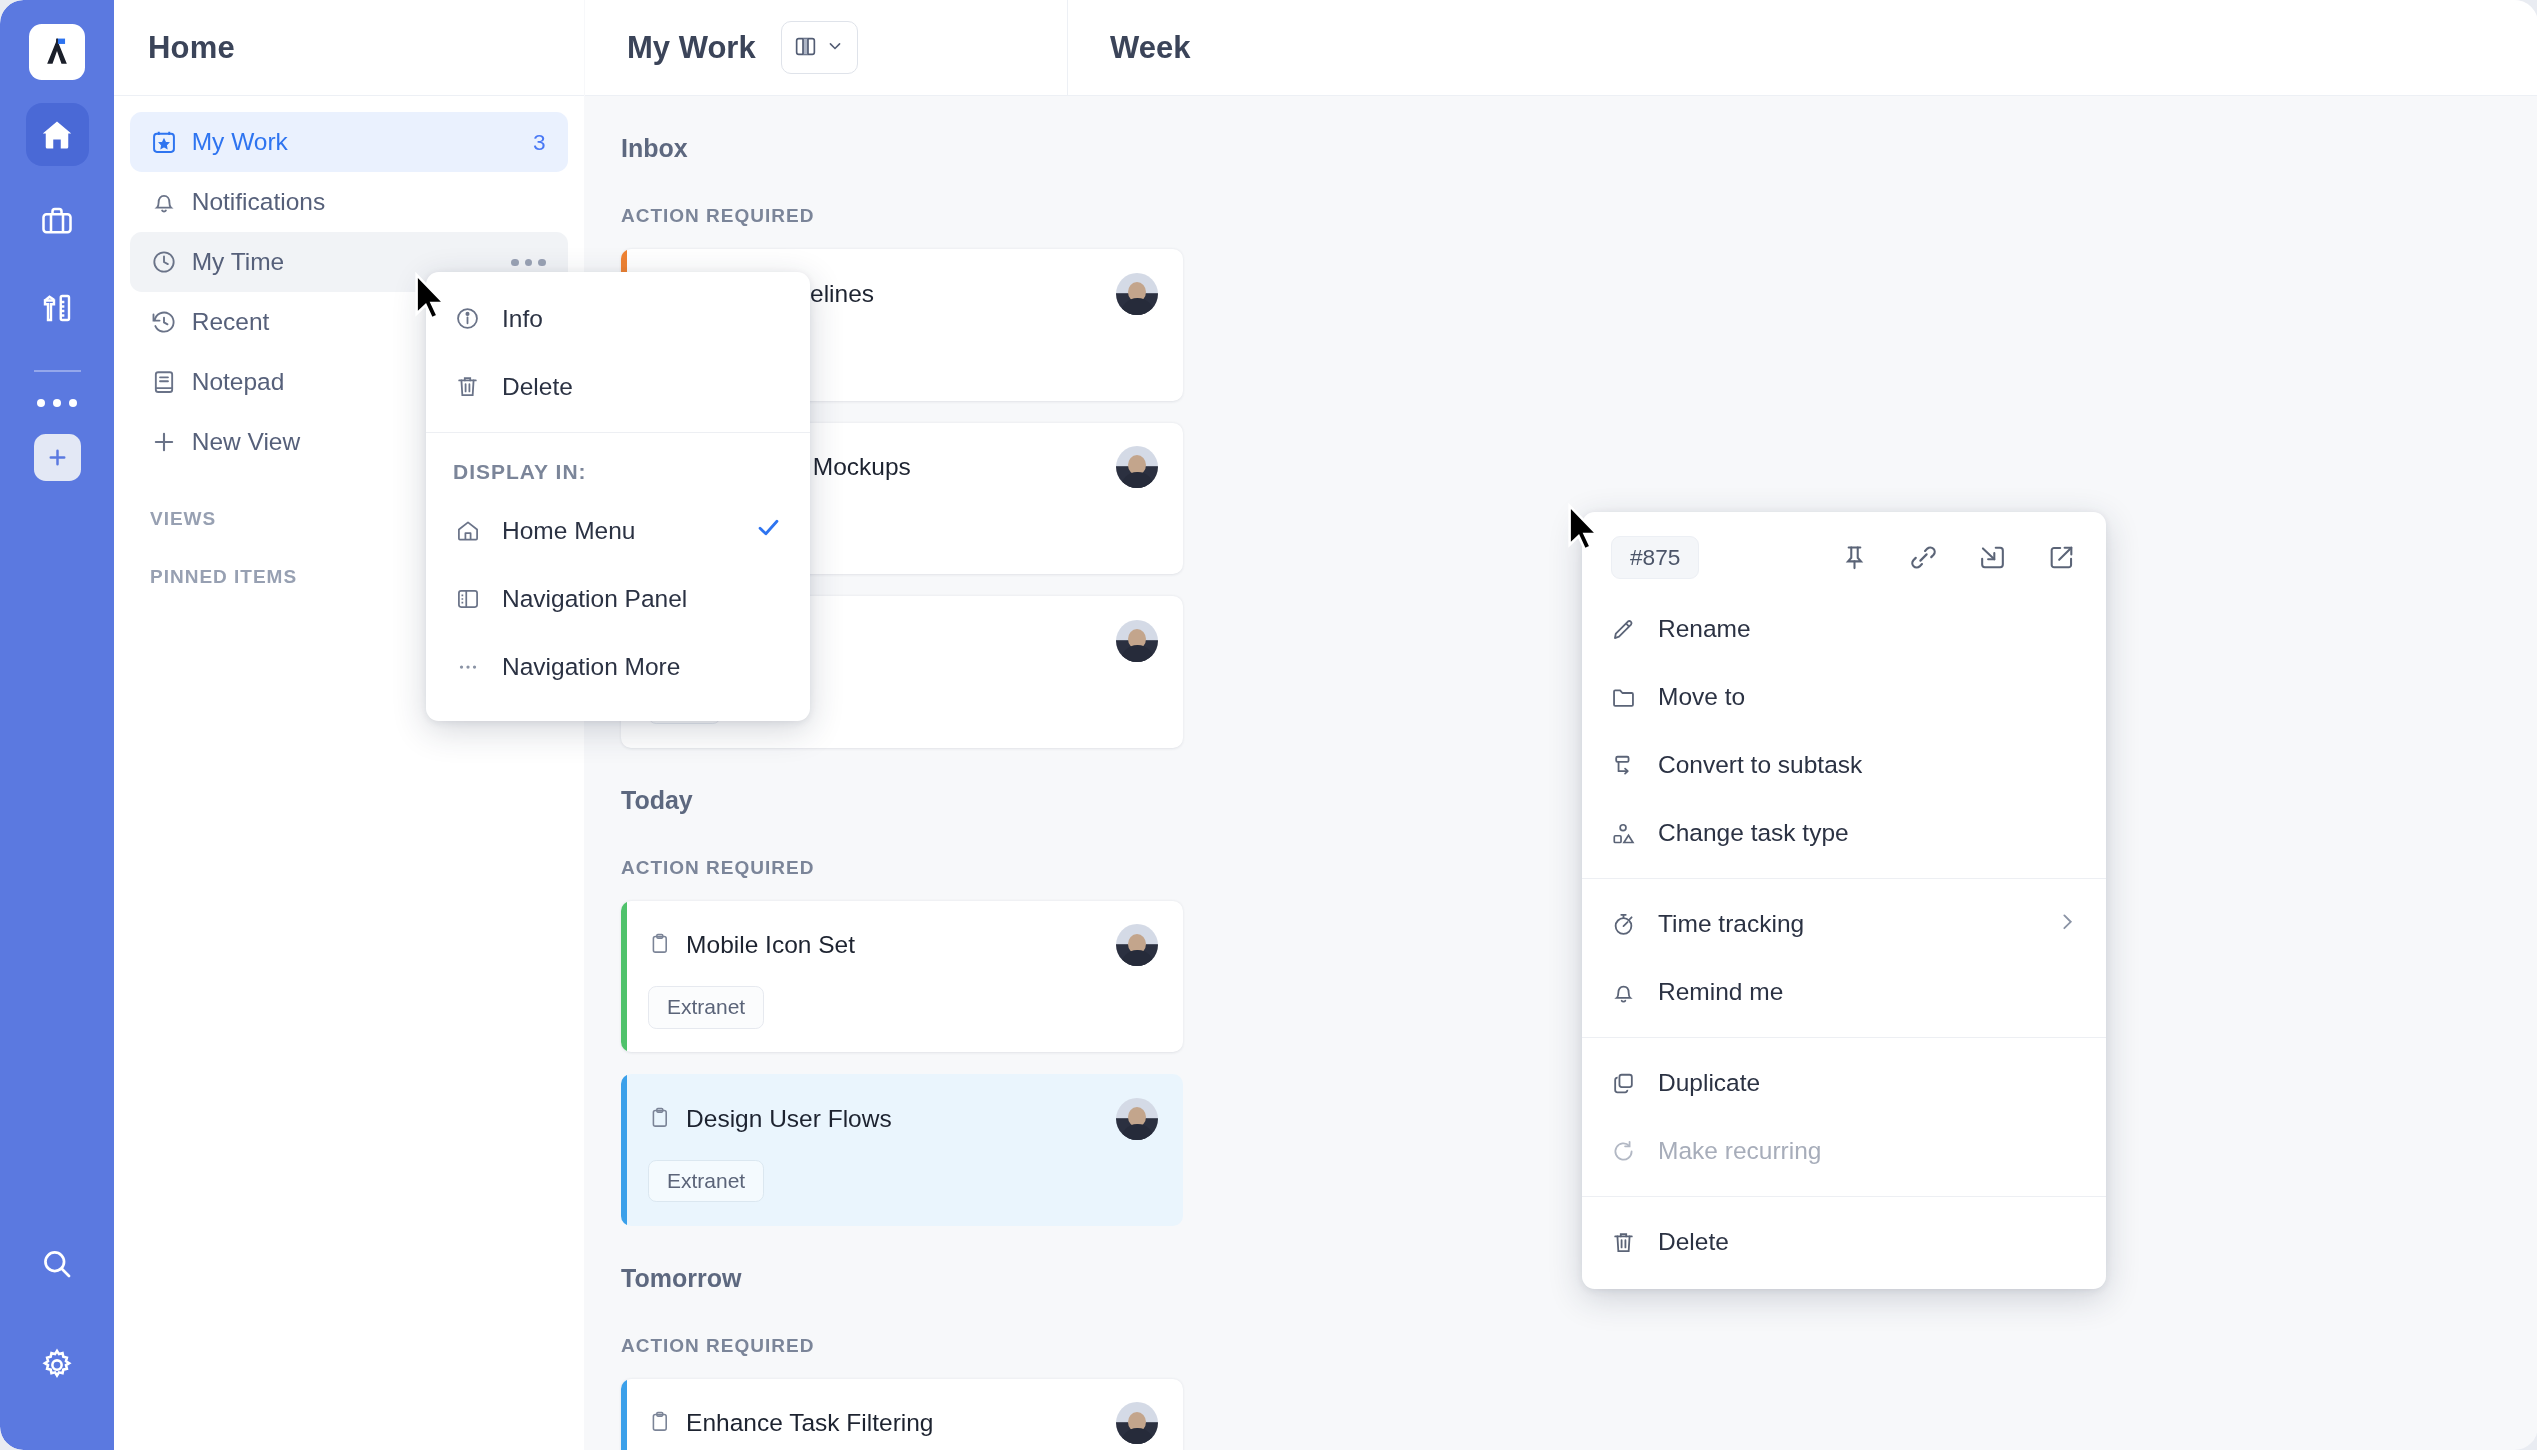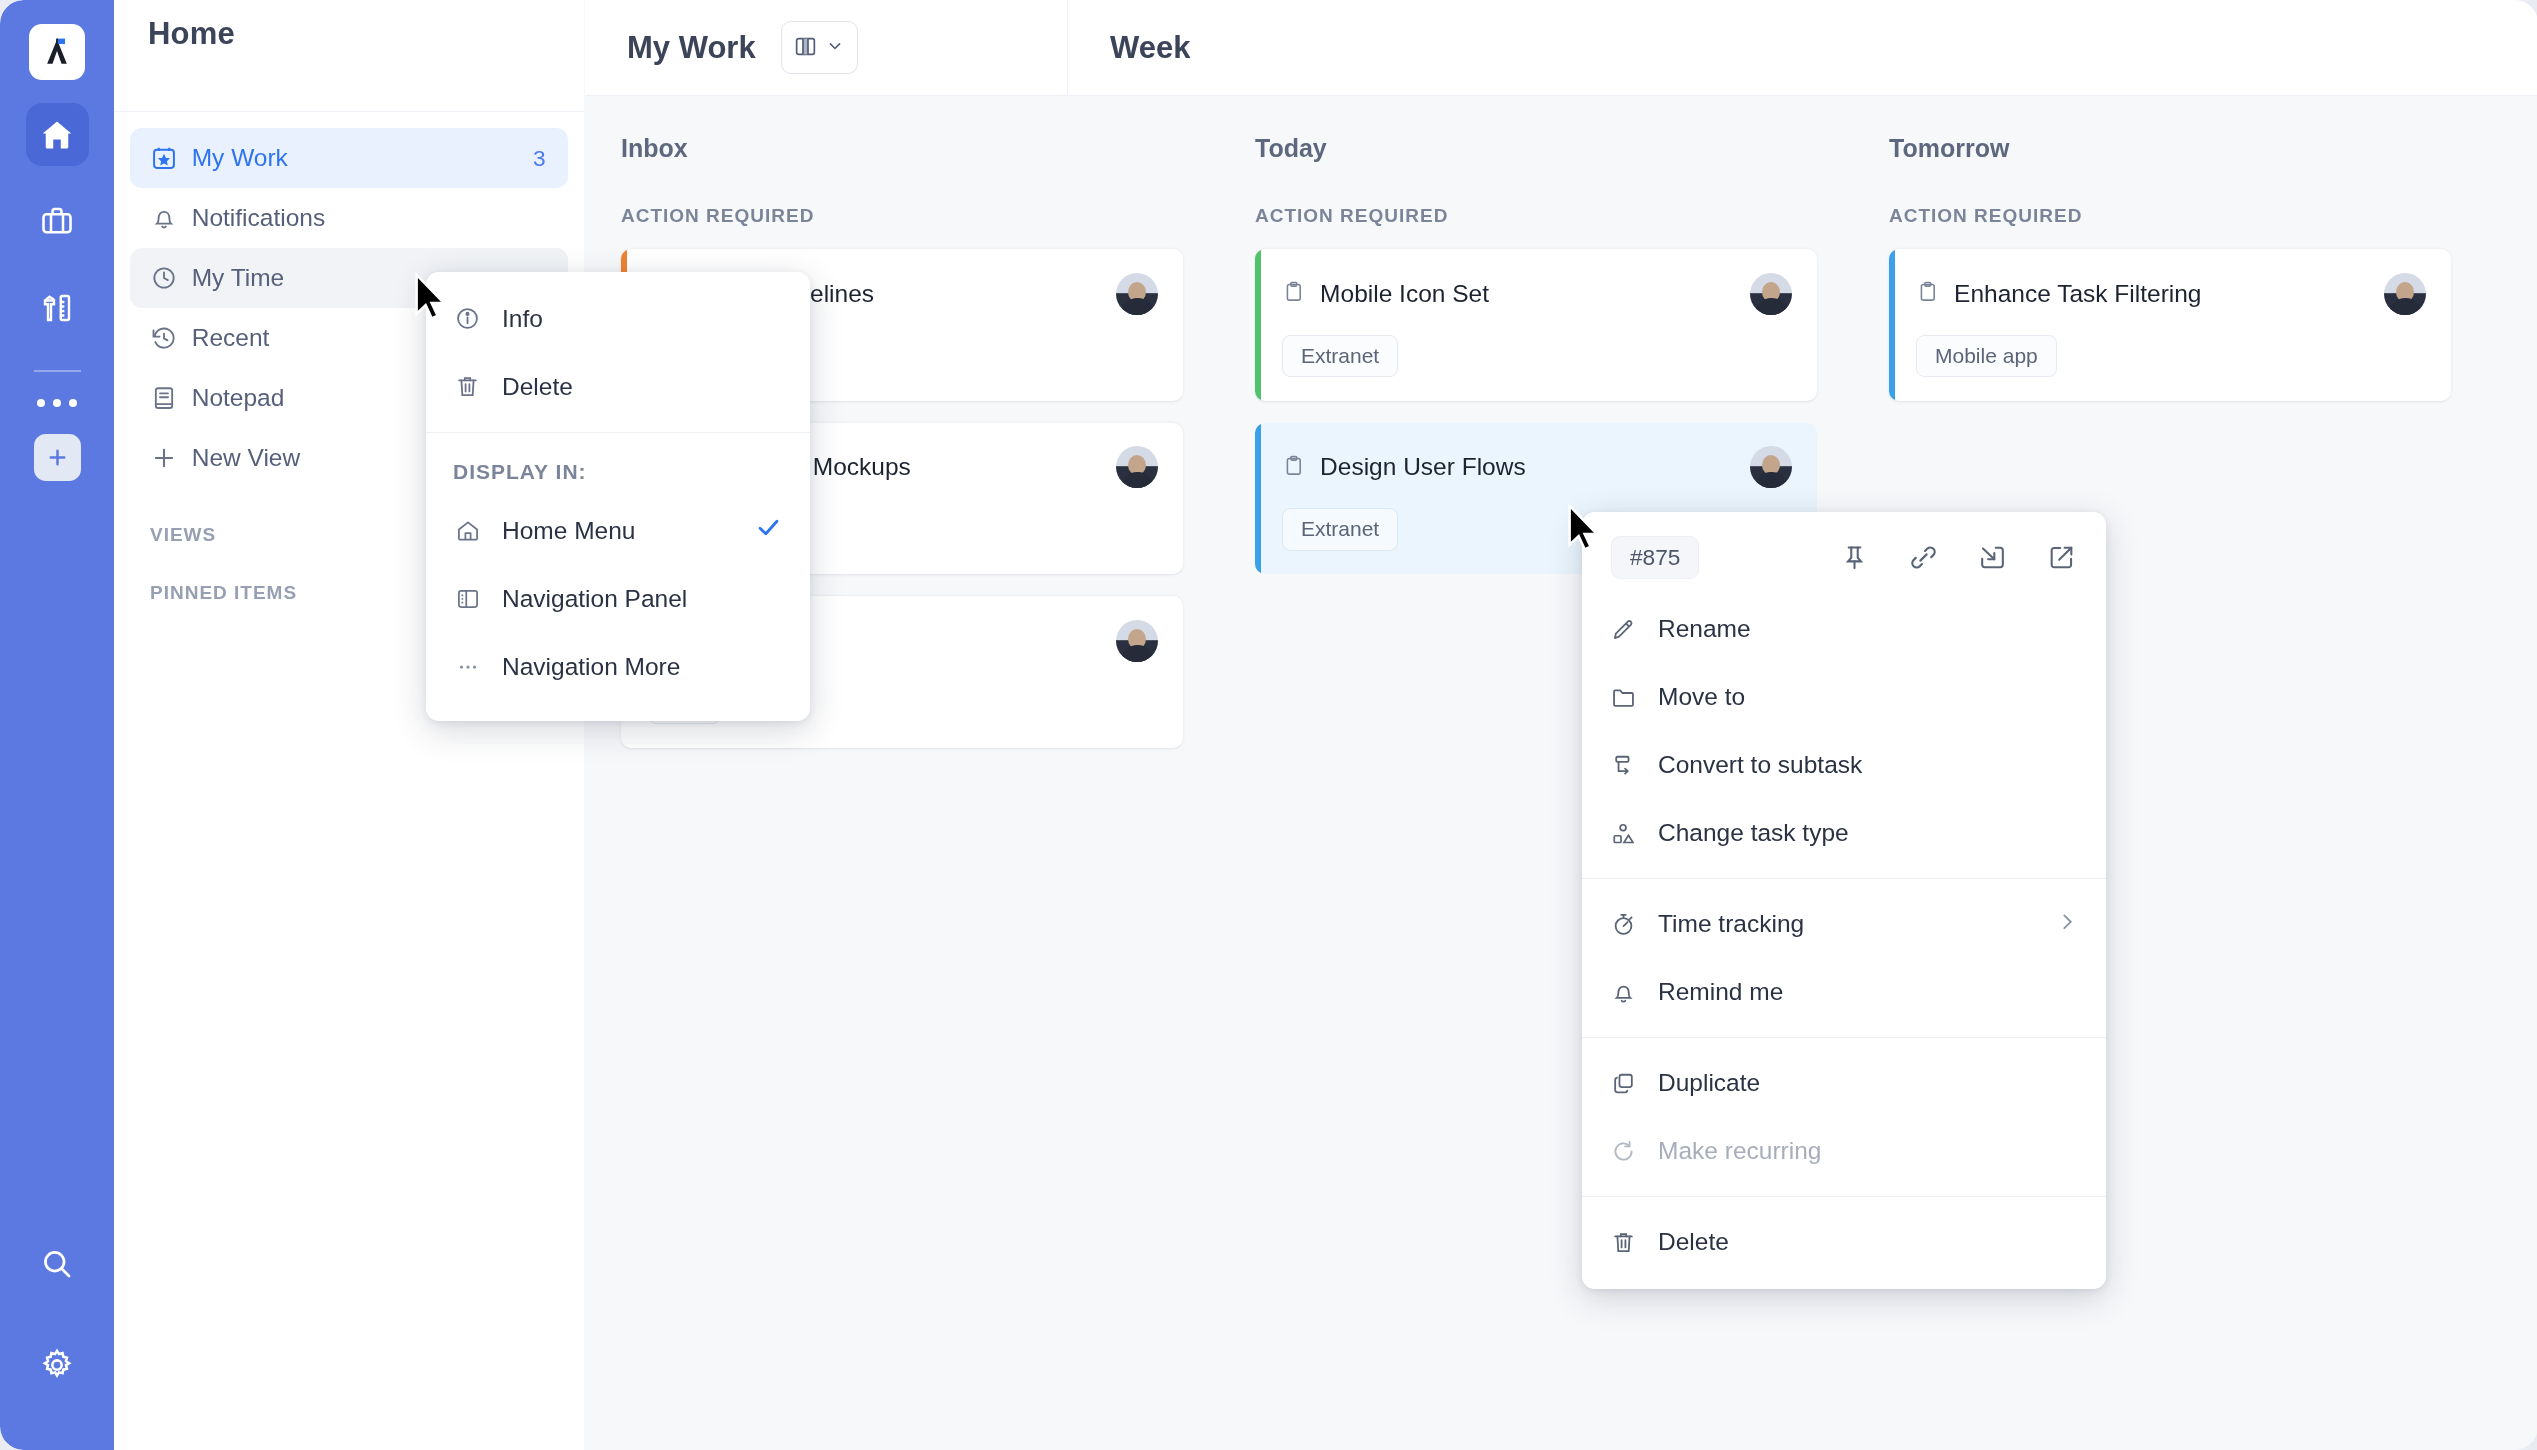--- a/index.html
+++ b/index.html
@@ -52,21 +52,21 @@
   .rail-bottom .rail-btn { margin-top: 38px; }
 
   
   .sidebar {
     position: absolute; left: 114px; top: 0;
     width: 470px; height: 1450px;
     background: #ffffff;
   }
   .sidebar-head {
     height: 96px; border-bottom: 0.9px solid #edf0f5;
-    display: flex; align-items: flex-start; padding-left: 34px; margin-top: 16px;
+    display: flex; align-items: center; padding-left: 34px;
   }
   .sidebar-head h1 {
     font-size: 31px; font-weight: bold; color: #3b4459; letter-spacing: 0.2px;
   }
   .nav { padding: 16.3px 16.3px 0 16.3px; }
   .nav-item {
     height: 60px; border-radius: 11.8px; display: flex; align-items: center;
     padding: 0 22px 0 20px; cursor: pointer; position: relative;
   }
   .nav-item .ico { width: 36px; display: flex; align-items: center; }
@@ -101,21 +101,21 @@
     display: flex; align-items: center; justify-content: center; gap: 7.3px;
     cursor: pointer; background: #fff;
   }
   .header .tab-week {
     height: 96px; display: flex; align-items: center; padding-left: 42px;
   }
 
   
   .board {
     position: absolute; left: 585px; top: 96px; right: 0; bottom: 0;
-    display: flex; padding: 0;
+    display: flex; padding: 0; flex-direction: column;
   }
   .col { width: 634px; padding: 38px 36px 0 36px; }
   .col-title { font-size: 25px; font-weight: bold; color: #5d687f; }
   .col-group { font-size: 19px; font-weight: bold; color: #7b8599; letter-spacing: 1px; margin-top: 42px; }
   .card {
     margin-top: 22px; background: #ffffff; border-radius: 10px;
     box-shadow: 0 0.9px 2.7px rgba(30,40,70,.10);
     padding: 23.6px 25px 23.6px 27px; position: relative; overflow: hidden;
     cursor: pointer;
   }

